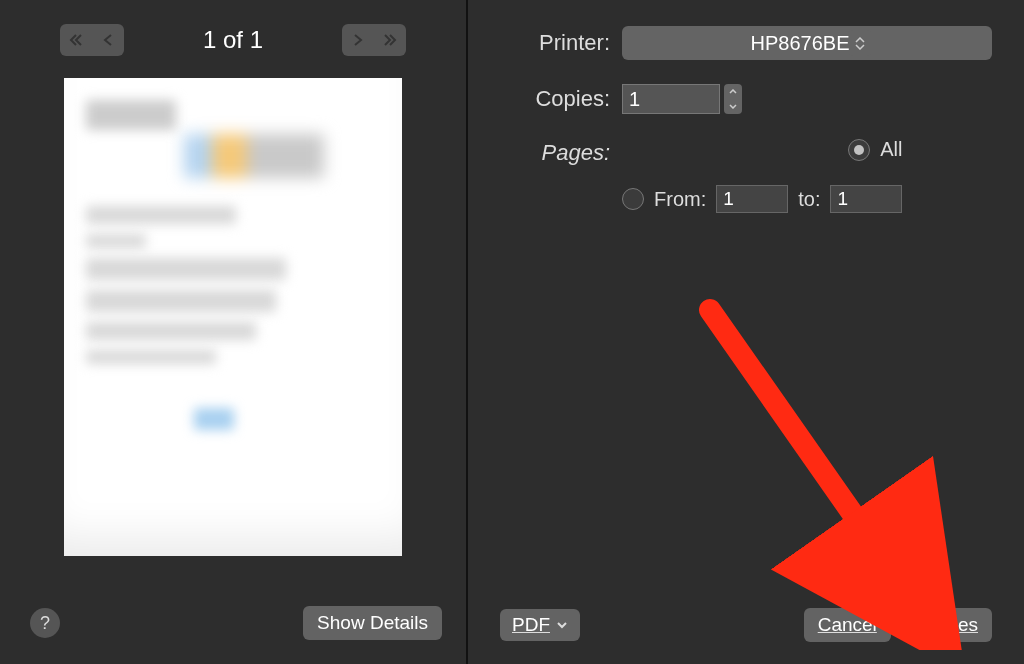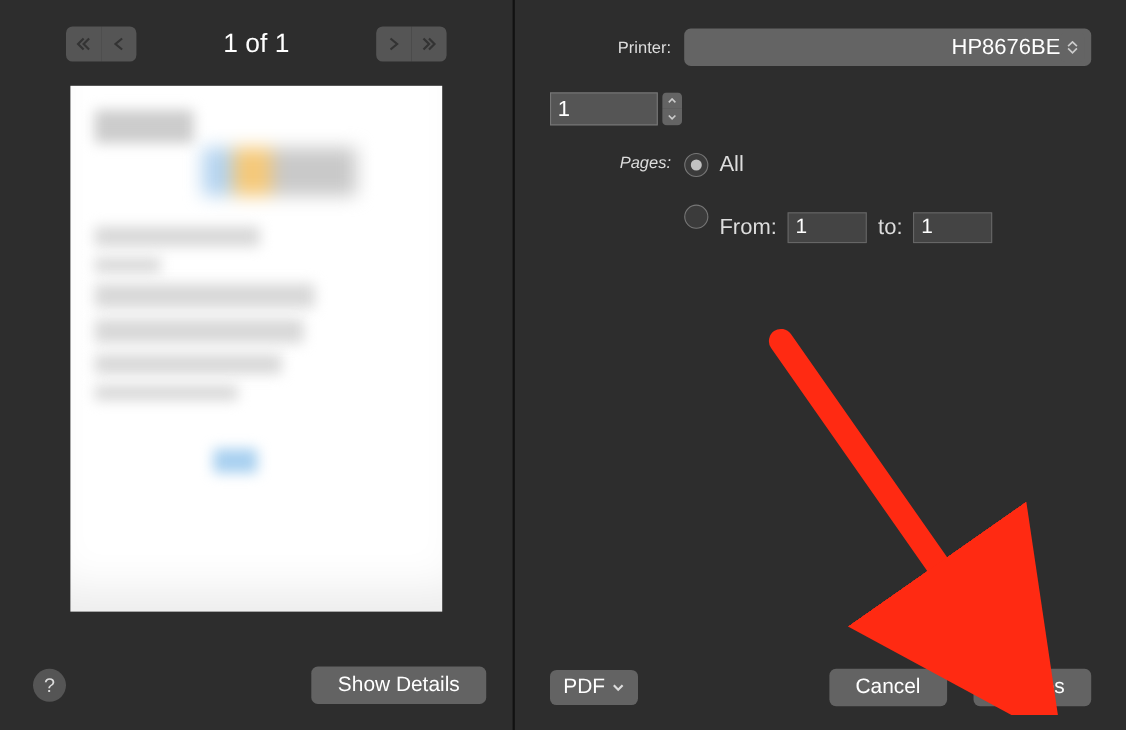--- a/index.html
+++ b/index.html
@@ -106,50 +106,50 @@
     border: none;
     font-size: 18px;
     display:flex; align-items:center; justify-content:center;
   }
 
   .btn {
     background: #636363;
     color: #fff;
     border: none;
     border-radius: 6px;
-    padding: 6px 24px;
+    padding: 6px 14px;
     font-size: 19px;
     display: inline-flex;
     align-items: center;
     gap: 6px;
   }
   .btn.small { padding: 5px 12px; }
 
   
   .form-row {
     display: flex;
     align-items: center;
     margin-bottom: 24px;
   }
   .form-label {
     width: 122px;
     text-align: right;
     padding-right: 12px;
     color: #ddd;
-    font-size: 15px;
+    font-size: 22px;
   }
   .printer-select {
     flex: 1;
     height: 34px;
     background: #646464;
     border-radius: 6px;
     color: #fff;
     display: flex;
     align-items: center;
-    justify-content: flex-end;
+    justify-content: center;
     padding: 0 6px 0 14px;
     font-size: 20px;
   }
   .select-arrows {
     width: 22px; height: 26px;
     background: #646464;
     border-radius: 4px;
     display:flex; flex-direction:column; align-items:center; justify-content:center;
   }
   .select-arrows span{ line-height:0; }
@@ -164,44 +164,45 @@
   }
   .stepper {
     display:flex; flex-direction:column; margin-left:4px;
     border-radius:4px; overflow:hidden;
   }
   .stepper button{
     width:18px; height:15px; background:#646464; border:none; color:#ccc;
     display:flex; align-items:center; justify-content:center; padding:0;
   }
 
-  .pages-group { display:flex; flex-direction:column; gap:12px; margin-left:0; }
+  .pages-group { display:flex; flex-direction:column; gap:24px; margin-left:0;align-items:flex-end; }
   .radio-row { display:flex; align-items:center; gap:10px; }
   .radio {
     width:22px; height:22px; border-radius:50%;
     border:1px solid #777; background:#3b3b3b;
     display:flex; align-items:center; justify-content:center;
   }
   .radio.checked::after{
     content:""; width:10px; height:10px; border-radius:50%; background:#c2c2c2;
   }
-  .range-sub { display:flex; align-items:center; gap:10px;margin-top:20px; }
+  .range-sub { display:flex; align-items:center; gap:10px; }
   .range-sub span.lbl { color:#ddd; }
   .range-input {
     width:72px; height:28px; background:#444; border:1px solid #666;
     color:#fff; padding:0 6px; font-size:19px;
   }
 
   
   .right-footer {
     margin-top: auto;
     display:flex; align-items:center; justify-content:space-between;
     padding-bottom: 4px;
-  }
-  .footer-right { display:flex; gap:24px; }
+    text-decoration: underline;
+  }
+  .footer-right { display:flex; gap:14px; }
 
   
   .annot-arrow {
     position:absolute; pointer-events:none;
     left: 680px; top: 290px; width: 320px; height: 360px;
   }
 </style>
 </head>
 <body>
 
@@ -273,20 +274,21 @@
                 <path d="M1 5 L5 1 L9 5" stroke="#ccc" stroke-width="1.5" fill="none"></path>
               </svg></span>
           <span><svg width="10" height="6" viewBox="0 0 10 6">
                 <path d="M1 1 L5 5 L9 1" stroke="#ccc" stroke-width="1.5" fill="none"></path>
               </svg></span>
         </span>
       </div>
     </div>
 
     <div class="form-row">
+      <div class="form-label">Copies:</div>
       <input class="copies-input" value="1" style="">
       <div class="stepper">
         <button>
           <svg width="8" height="5" viewBox="0 0 8 5">
               <path d="M1 4 L4 1 L7 4" stroke="#ccc" stroke-width="1.5" fill="none"></path>
             </svg>
         </button>
         <button>
           <svg width="8" height="5" viewBox="0 0 8 5">
               <path d="M1 1 L4 4 L7 1" stroke="#ccc" stroke-width="1.5" fill="none"></path>

